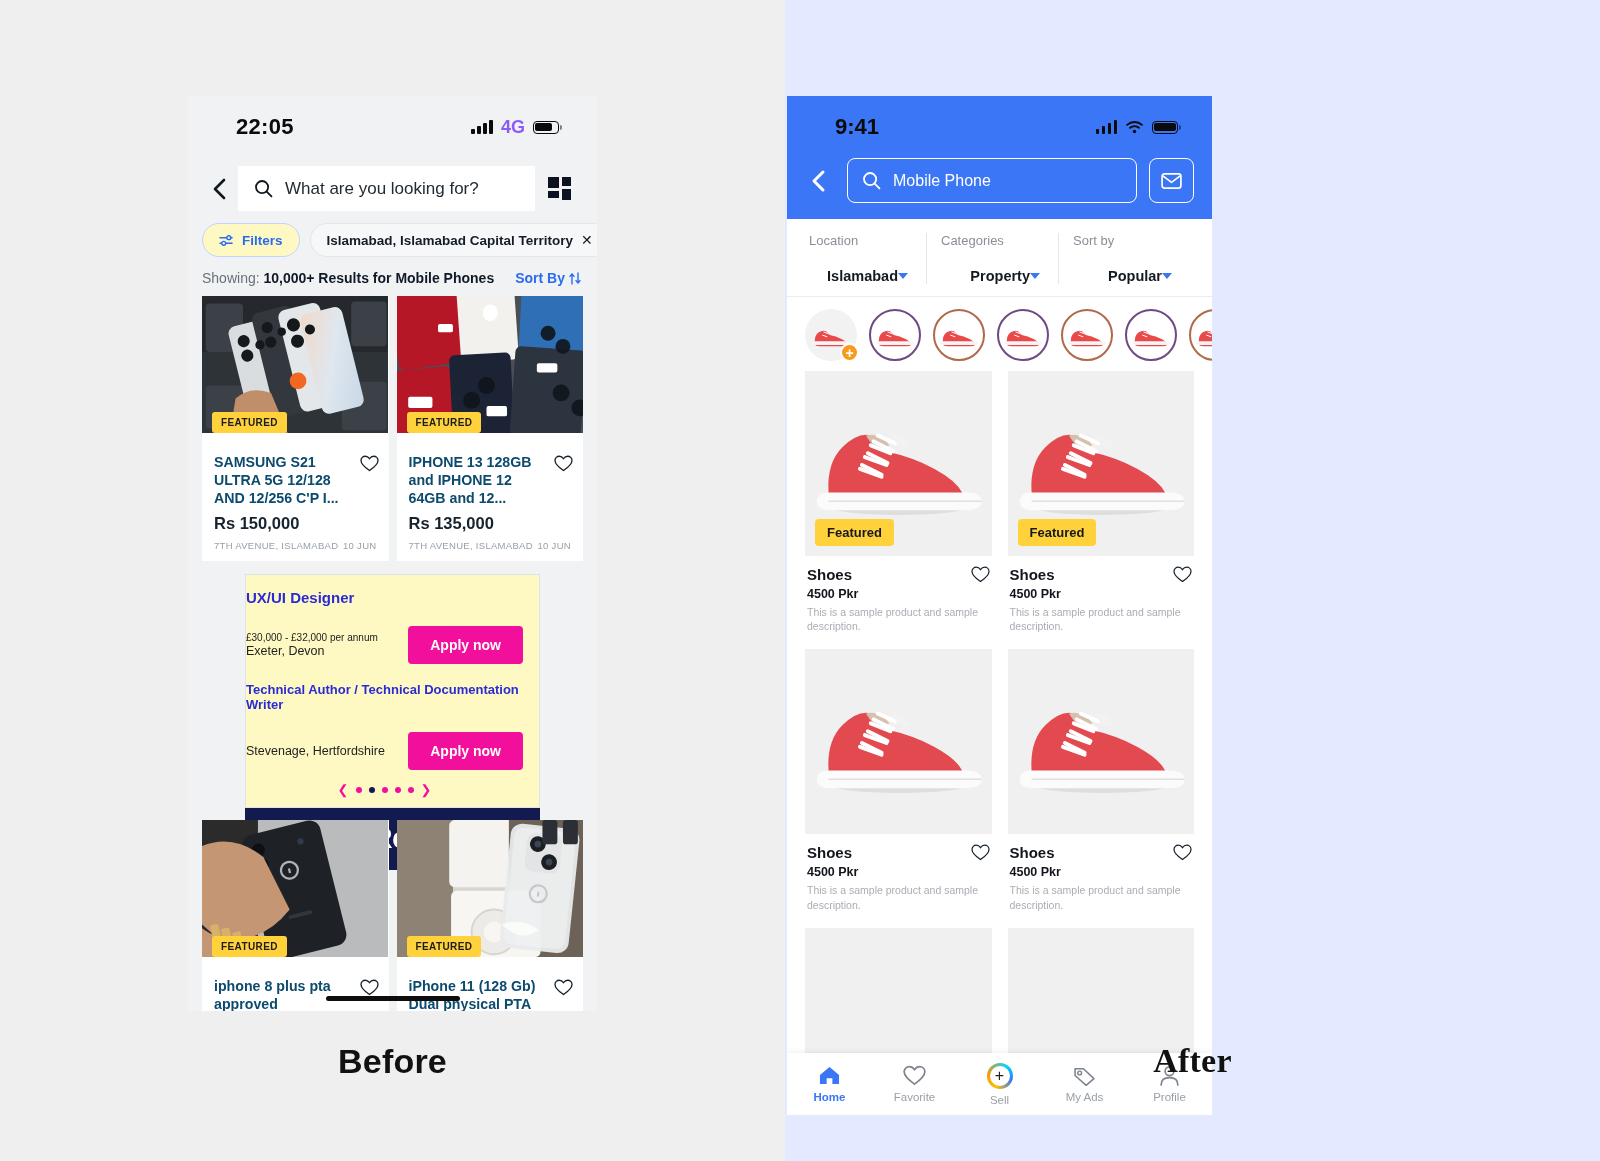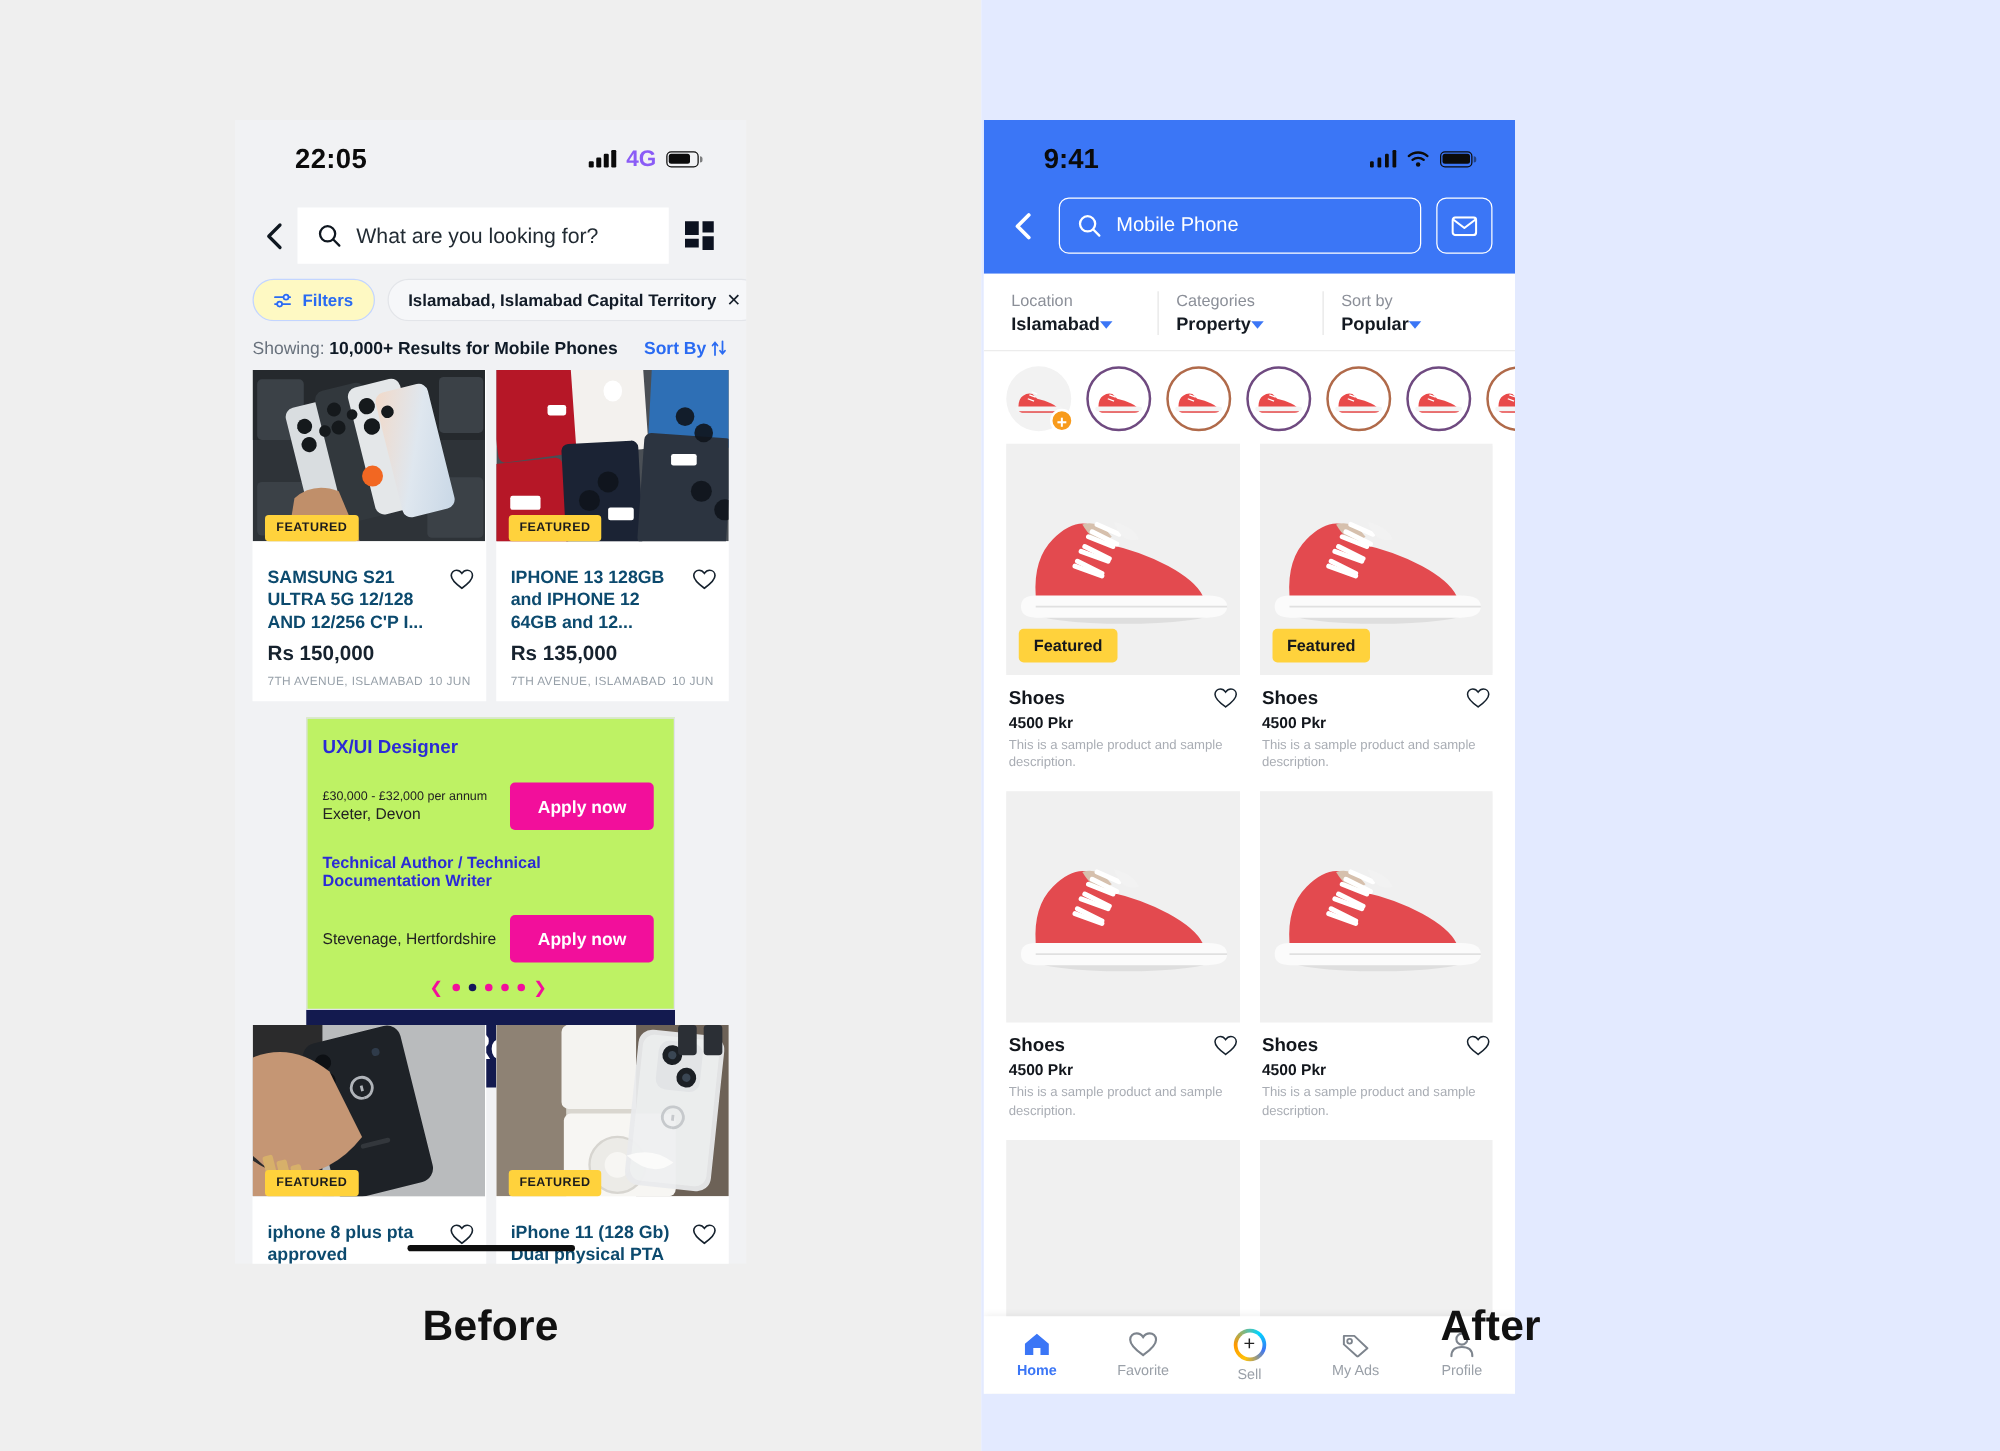--- a/index.html
+++ b/index.html
@@ -11,21 +11,21 @@
   .stage { position: relative; width: 1600px; height: 1161px; display: flex; }
   .panel { position: relative; height: 1161px; }
   .panel-before { width: 785px; background: #efefef; }
   .panel-after  { width: 815px; background: #e3eaff; }
 
   .panel-label {
     position: absolute; left: 0; right: 0; text-align: center;
     font-size: 34px; font-weight: 700; color: #111; letter-spacing: 0.2px;
   }
   .panel-before .panel-label { top: 1042px; }
-  .panel-after  .panel-label { top: 1042px; }
+  .panel-after  .panel-label { top: 1042px; font-family: Liberation Serif, serif; }
 
   
   .phone-before {
     position: absolute; left: 188px; top: 96px;
     width: 409px; height: 915px;
     background: #f1f2f4;
     overflow: hidden;
   }
   .b-status {
     height: 62px; display: flex; align-items: center;
@@ -89,21 +89,21 @@
   .b-cardbody { padding: 10px 12px 0 12px; min-height: 118px; position:relative; }
   .b-title { font-size: 14.2px; font-weight: 800; color:#0c4a6e; line-height: 1.28;
     padding-right: 26px; }
   .b-price { font-size: 16.5px; font-weight: 800; color:#16222e; margin-top: 6px; }
   .heart { position:absolute; right: 10px; top: 12px; cursor:pointer; }
   .b-cardfoot { position:absolute; left:12px; right:12px; bottom:10px;
     display:flex; justify-content:space-between; font-size: 9.5px; color:#97a0a9; letter-spacing:.3px;}
 
   
   .ad-wrap { position:absolute; left:57px; top: 478px; width: 295px; }
-  .ad-top { background:#bef264; border:1px solid #e0e2ea; padding: 14px 16px 0 12px; }
+  .ad-top { background:#fef9c3; border:1px solid #e0e2ea; padding: 14px 16px 0 0; }
   .ad-h1 { color:#2b2bd6; font-weight: 800; font-size: 15px; }
   .ad-row { display:flex; align-items:center; justify-content:space-between; gap:10px; margin-top: 20px;}
   .ad-meta1 { font-size: 10px; color:#222; line-height:1.25; }
   .ad-meta2 { font-size: 12.5px; color:#222; }
   .ad-btn { background:#f20f9b; color:#fff; font-weight:800; font-size: 14px;
     padding: 11px 22px; border-radius: 4px; cursor:pointer; white-space:nowrap;}
   .ad-h2 { color:#2b2bd6; font-weight: 800; font-size: 13px; margin-top: 18px; }
   .ad-dots { display:flex; align-items:center; justify-content:center; gap:7px;
     padding: 12px 0 10px 0; }
   .ad-dots .ar { color:#f20f9b; font-size: 13px; }
@@ -139,22 +139,22 @@
     display:flex; align-items:center; gap: 12px; padding: 0 14px; }
   .a-searchbox .val { font-size: 16px; color:#fff; }
   .a-mail { width: 45px; height: 45px; border:1.6px solid #fff; border-radius: 8px;
     display:flex; align-items:center; justify-content:center; cursor:pointer; }
 
   .a-filters { display:flex; padding: 14px 22px 12px 22px; background:#fff;
      border-bottom:1px solid #ececec; }
   .a-fcol { flex:1; padding-right: 10px; position:relative; }
   .a-fcol + .a-fcol { border-left:1px solid #e6e6e6; padding-left: 14px; }
   .a-flabel { font-size: 13px; color:#8b8f98; }
-  .a-fvalrow { display:flex; align-items:center; justify-content:flex-start;
-     padding-right: 8px; margin-top: 4px; }
+  .a-fvalrow { display:flex; align-items:center; justify-content:flex-end;
+     padding-right: 8px; margin-top: 20px; }
   .a-fval { font-size: 14.5px; font-weight: 800; color:#141a22; }
   .caret { width:0;height:0;border-left:5px solid transparent;border-right:5px solid transparent;
      border-top:6px solid #3b76f6; }
 
   .a-stories { display:flex; gap: 12px; padding: 12px 18px 10px 18px; overflow:hidden; }
   .story { width: 52px; height: 52px; border-radius: 50%; flex:none; position:relative;
      background:#f2f2f2; display:flex; align-items:center; justify-content:center; cursor:pointer;}
   .story.ring { border: 2px solid #b06a4a; background:#fff; }
   .story.ring.purple { border-color:#6f4a80; }
   .story .plus { position:absolute; right:-2px; bottom:-1px; width: 19px; height:19px;

